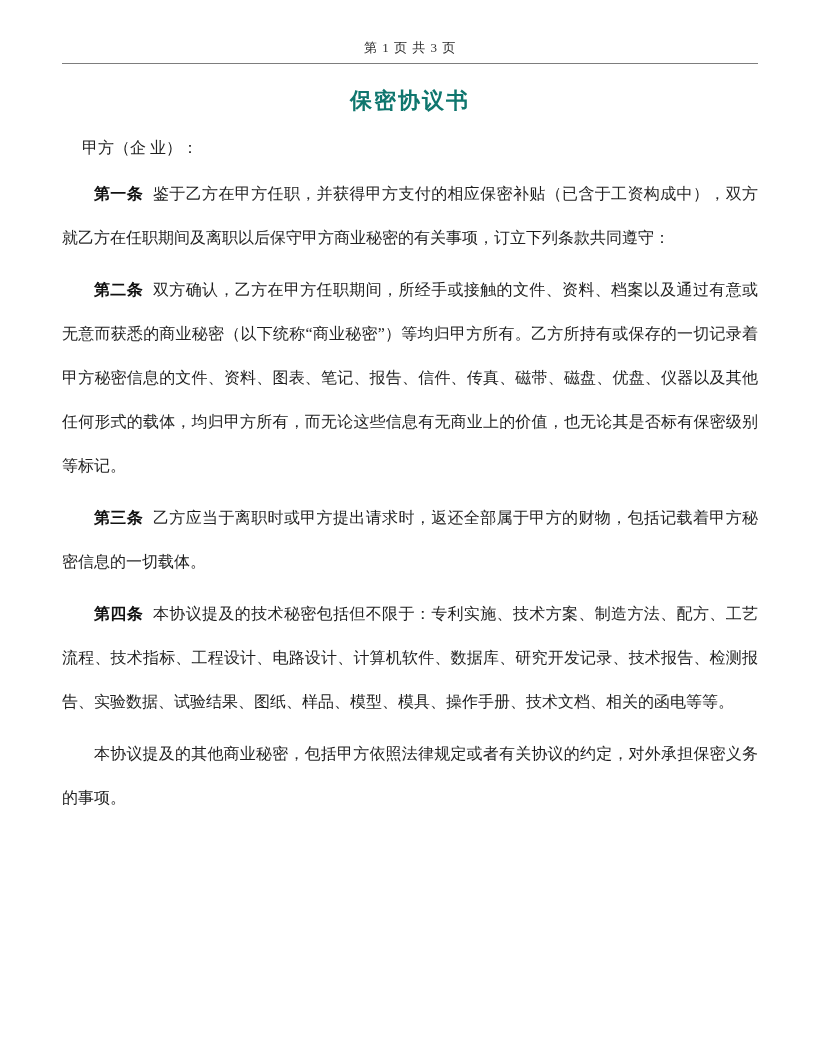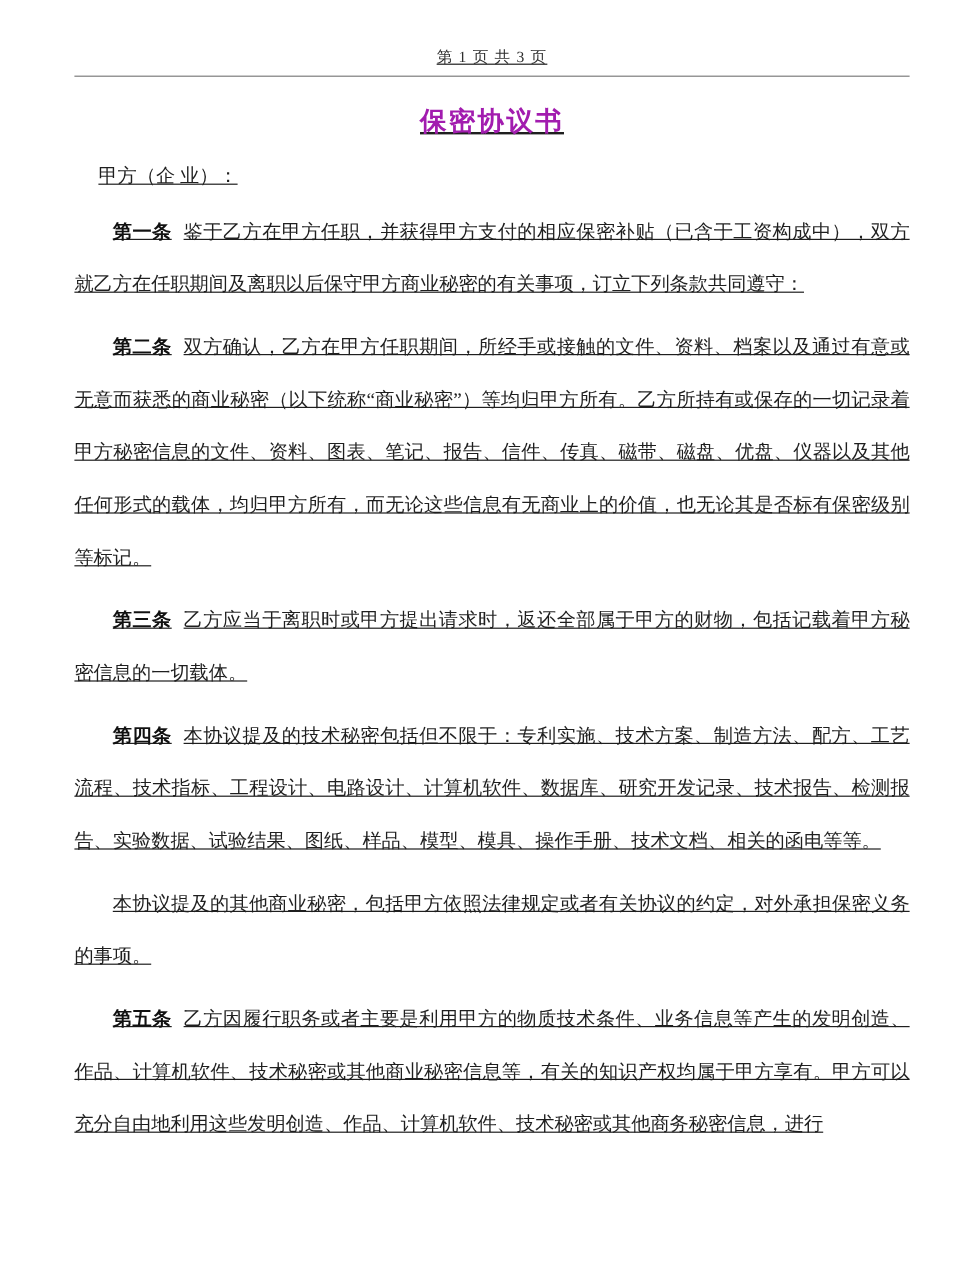--- a/index.html
+++ b/index.html
@@ -13,42 +13,41 @@
     overflow: hidden;
     font-family: "Liberation Serif", "DejaVu Serif", serif;
     color: #1f1f1f;
   }
   .page {
     box-sizing: border-box;
     width: 816px;
     height: 1056px;
     padding: 38px 58px 40px 62px;
     background: #ffffff;
-    text-decoration: underline;
   }
   .page-number {
     text-align: center;
     font-size: 13px;
     line-height: 20px;
     color: #2e2e2e;
     letter-spacing: 1px;
   }
   .header-rule {
     height: 1px;
     background: #7d7d7d;
     margin-top: 5px;
   }
   .doc-title {
     margin: 22px 0 0 0;
     text-align: center;
     font-family: "Liberation Sans", "DejaVu Sans", sans-serif;
     font-weight: 700;
     font-size: 22px;
     line-height: 30px;
-    color: #a21caf;
+    color: #0f766e;
     letter-spacing: 2px;
   }
   p.party {
     margin: 8px 0 0 0;
     font-size: 16px;
     line-height: 32px;
     text-align: justify;
   }
   p.party.first {
     margin-top: 16px;
@@ -88,15 +87,14 @@
 
   <p class="clause"><b class="term">第二条</b><span>双方确认，乙方在甲方任职期间，所经手或接触的文件、资料、档案以及通过有意或无意而获悉的商业秘密（以下统称“商业秘密”）等均归甲方所有。乙方所持有或保存的一切记录着甲方秘密信息的文件、资料、图表、笔记、报告、信件、传真、磁带、磁盘、优盘、仪器以及其他任何形式的载体，均归甲方所有，而无论这些信息有无商业上的价值，也无论其是否标有保密级别等标记。</span></p>
 
   <p class="clause"><b class="term">第三条</b><span>乙方应当于离职时或甲方提出请求时，返还全部属于甲方的财物，包括记载着甲方秘密信息的一切载体。</span></p>
 
   <p class="clause"><b class="term">第四条</b><span>本协议提及的技术秘密包括但不限于：专利实施、技术方案、制造方法、配方、工艺流程、技术指标、工程设计、电路设计、计算机软件、数据库、研究开发记录、技术报告、检测报告、实验数据、试验结果、图纸、样品、模型、模具、操作手册、技术文档、相关的函电等等。</span></p>
 
 
   <p class="clause"><b class="term"></b><span>本协议提及的其他商业秘密，包括甲方依照法律规定或者有关协议的约定，对外承担保密义务的事项。</span></p>
 
-  <p class="clause"><b class="term">第五条</b><span>乙方因履行职务或者主要是利用甲方的物质技术条件、业务信息等产生的发明创造、作品、计算机软件、技术秘密或其他商业秘密信息等，有关的知识产权均属于甲方享有。甲方可以充分自由地利用这些发明创造、作品、计算机软件、技术秘密或其他商务秘密信息，进行</span></p>
 
 </div>
 
 </body></html>

